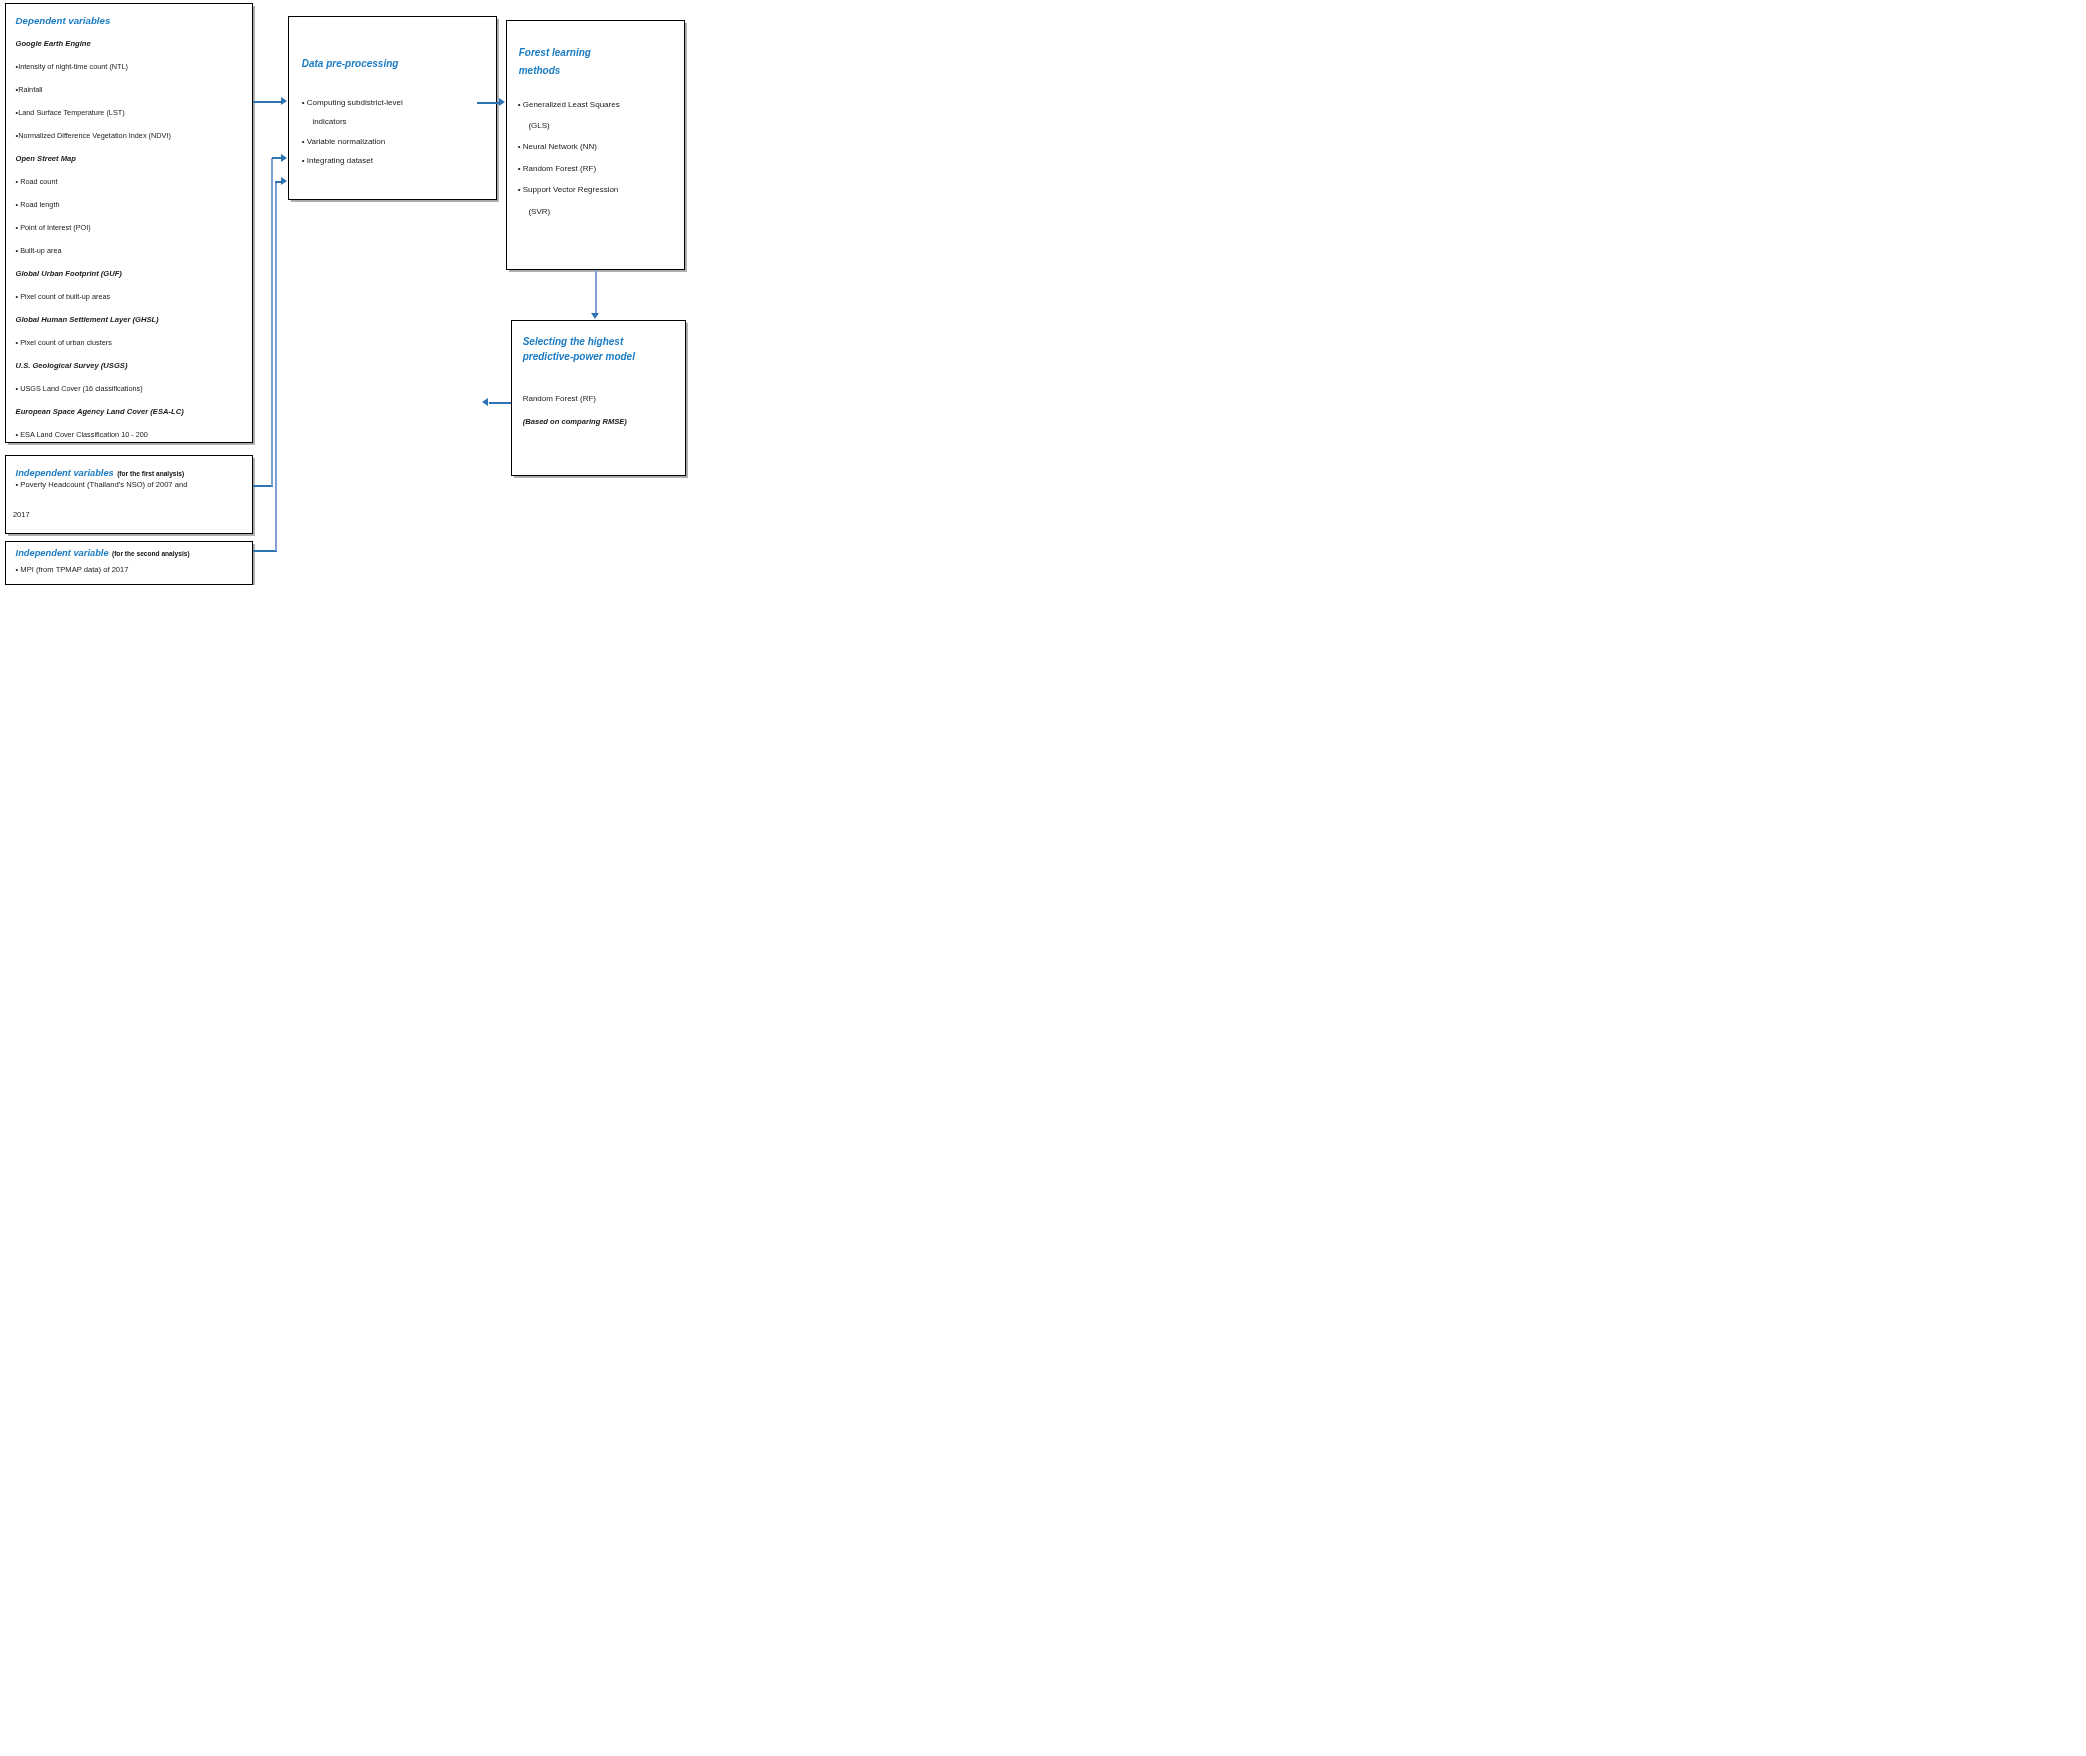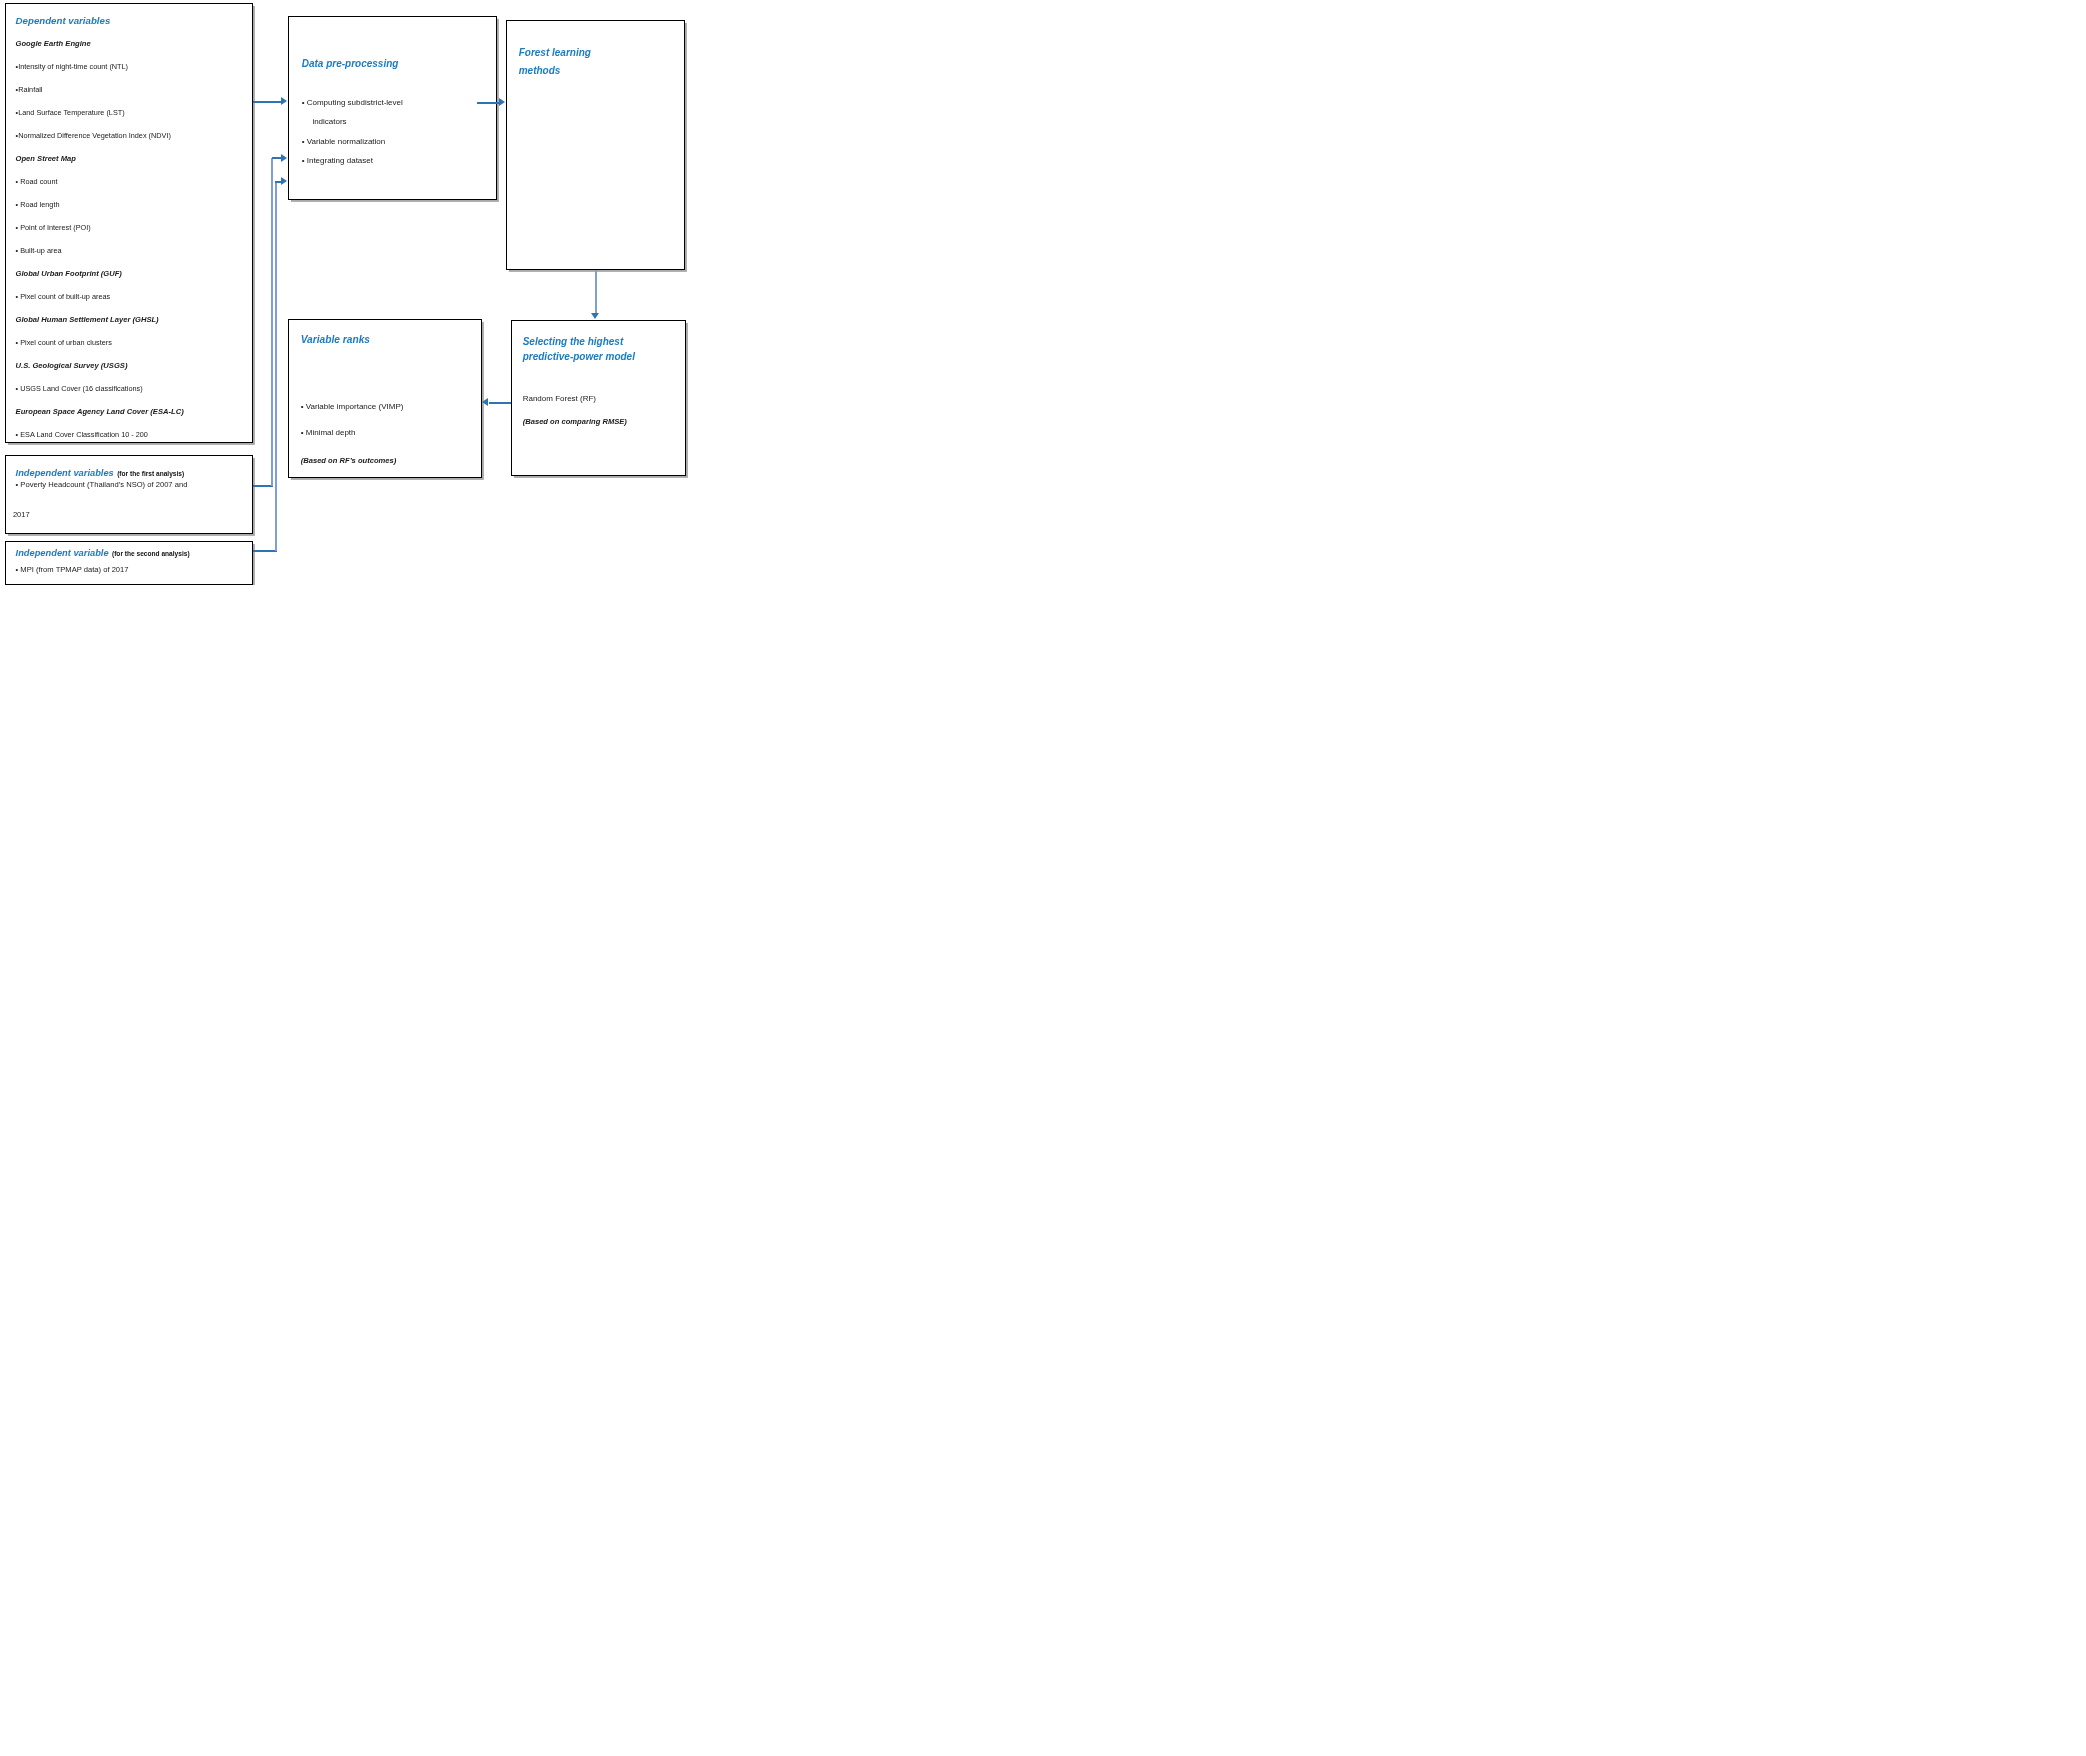--- a/index.html
+++ b/index.html
@@ -117,39 +117,39 @@
       <div class="pre-row">• Variable normalization</div>
       <div class="pre-row">• Integrating dataset</div>
     </div>
   </div>
 
   <div class="fbox" id="box-ml">
     <div class="ml-title blue-title">
       <div>Forest learning</div>
       <div>methods</div>
     </div>
+    <div class="ml-rows">
+      <div class="ml-row">• Generalized Least Squares</div>
+      <div class="ml-row cont">(GLS)</div>
+      <div class="ml-row">• Neural Network (NN)</div>
+      <div class="ml-row">• Random Forest (RF)</div>
+      <div class="ml-row">• Support Vector Regression</div>
+      <div class="ml-row cont">(SVR)</div>
+    </div>
   </div>
 
   <div class="fbox" id="box-sel">
     <div class="sel-title blue-title">
       <div>Selecting the highest</div>
       <div>predictive-power model</div>
     </div>
     <div class="sel-model">Random Forest (RF)</div>
     <div class="sel-note">(Based on comparing RMSE)</div>
   </div>
 
-  <div class="fbox" id="box-vr">
-    <div class="vr-title blue-title">Variable ranks</div>
-    <div class="vr-rows">
-      <div class="vr-row">• Variable importance (VIMP)</div>
-      <div class="vr-row">• Minimal depth</div>
-    </div>
-    <div class="vr-note">(Based on RF’s outcomes)</div>
-  </div>
 
   <div class="fbox" id="box-ind1">
     <div class="ind-title">
       <span class="blue-title">Independent variables</span><span class="suffix">(for the first analysis)</span>
     </div>
     <div class="ind1-line1">• Poverty Headcount (Thailand’s NSO) of 2007 and</div>
     <div class="ind1-line2">2017</div>
   </div>
 
   <div class="fbox" id="box-ind2">

